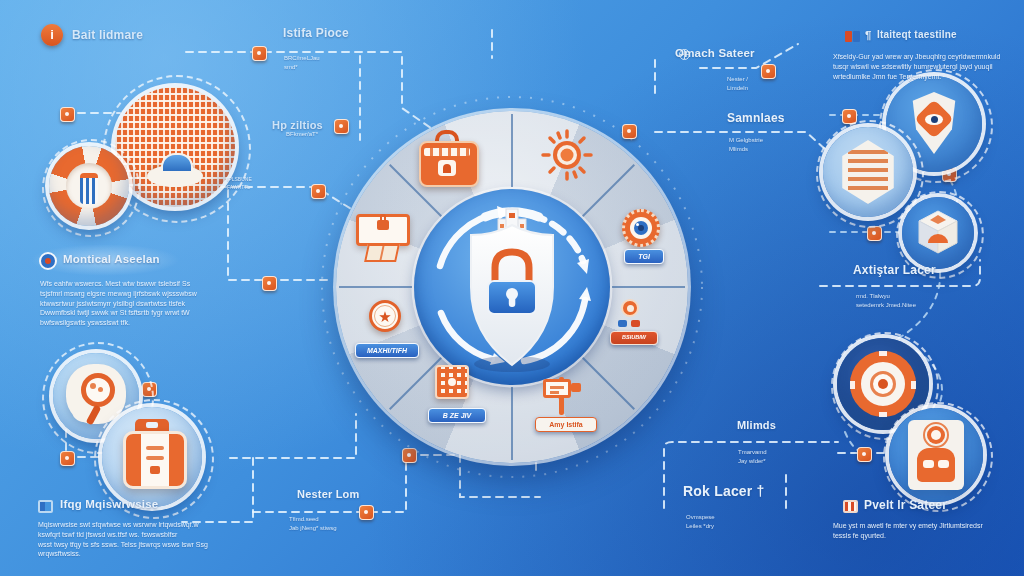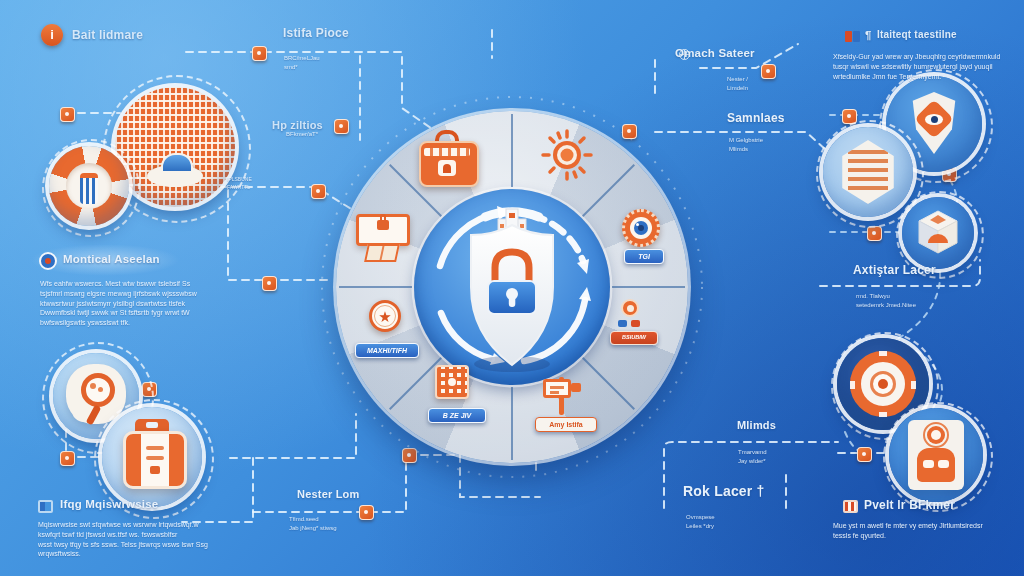--- a/index.html
+++ b/index.html
@@ -434,19 +434,19 @@
     <div>Jay wlder*</div>
   </div>
   <div class="abs heading" style="left:683px;top:483px;font-size:14px">Rok Lacer †</div>
   <div class="abs tiny txtcol" style="left:686px;top:513px">
     <div>Ovmspese</div>
     <div>Leiles *dry</div>
   </div>
 
   <div class="abs" style="left:843px;top:500px;width:15px;height:13px;border:2px solid #f0d9cc;border-radius:2px;box-sizing:border-box;
        background:repeating-linear-gradient(90deg,#d84b26 0 3px,#fdf6ef 3px 6px)"></div>
-  <div class="abs heading" style="left:864px;top:498px">Pvelt lr BFkmer</div>
+  <div class="abs heading" style="left:864px;top:498px">Pvelt lr Sateer</div>
   <div class="abs body7 txtcol" style="left:833px;top:521px;font-size:7px">
     <div>Mue yst m awetl fe mter vy emety Jlrtlumtsiredsr</div>
     <div>tessls fe qyurted.</div>
   </div>
 
 </div>
 
 </body></html>

